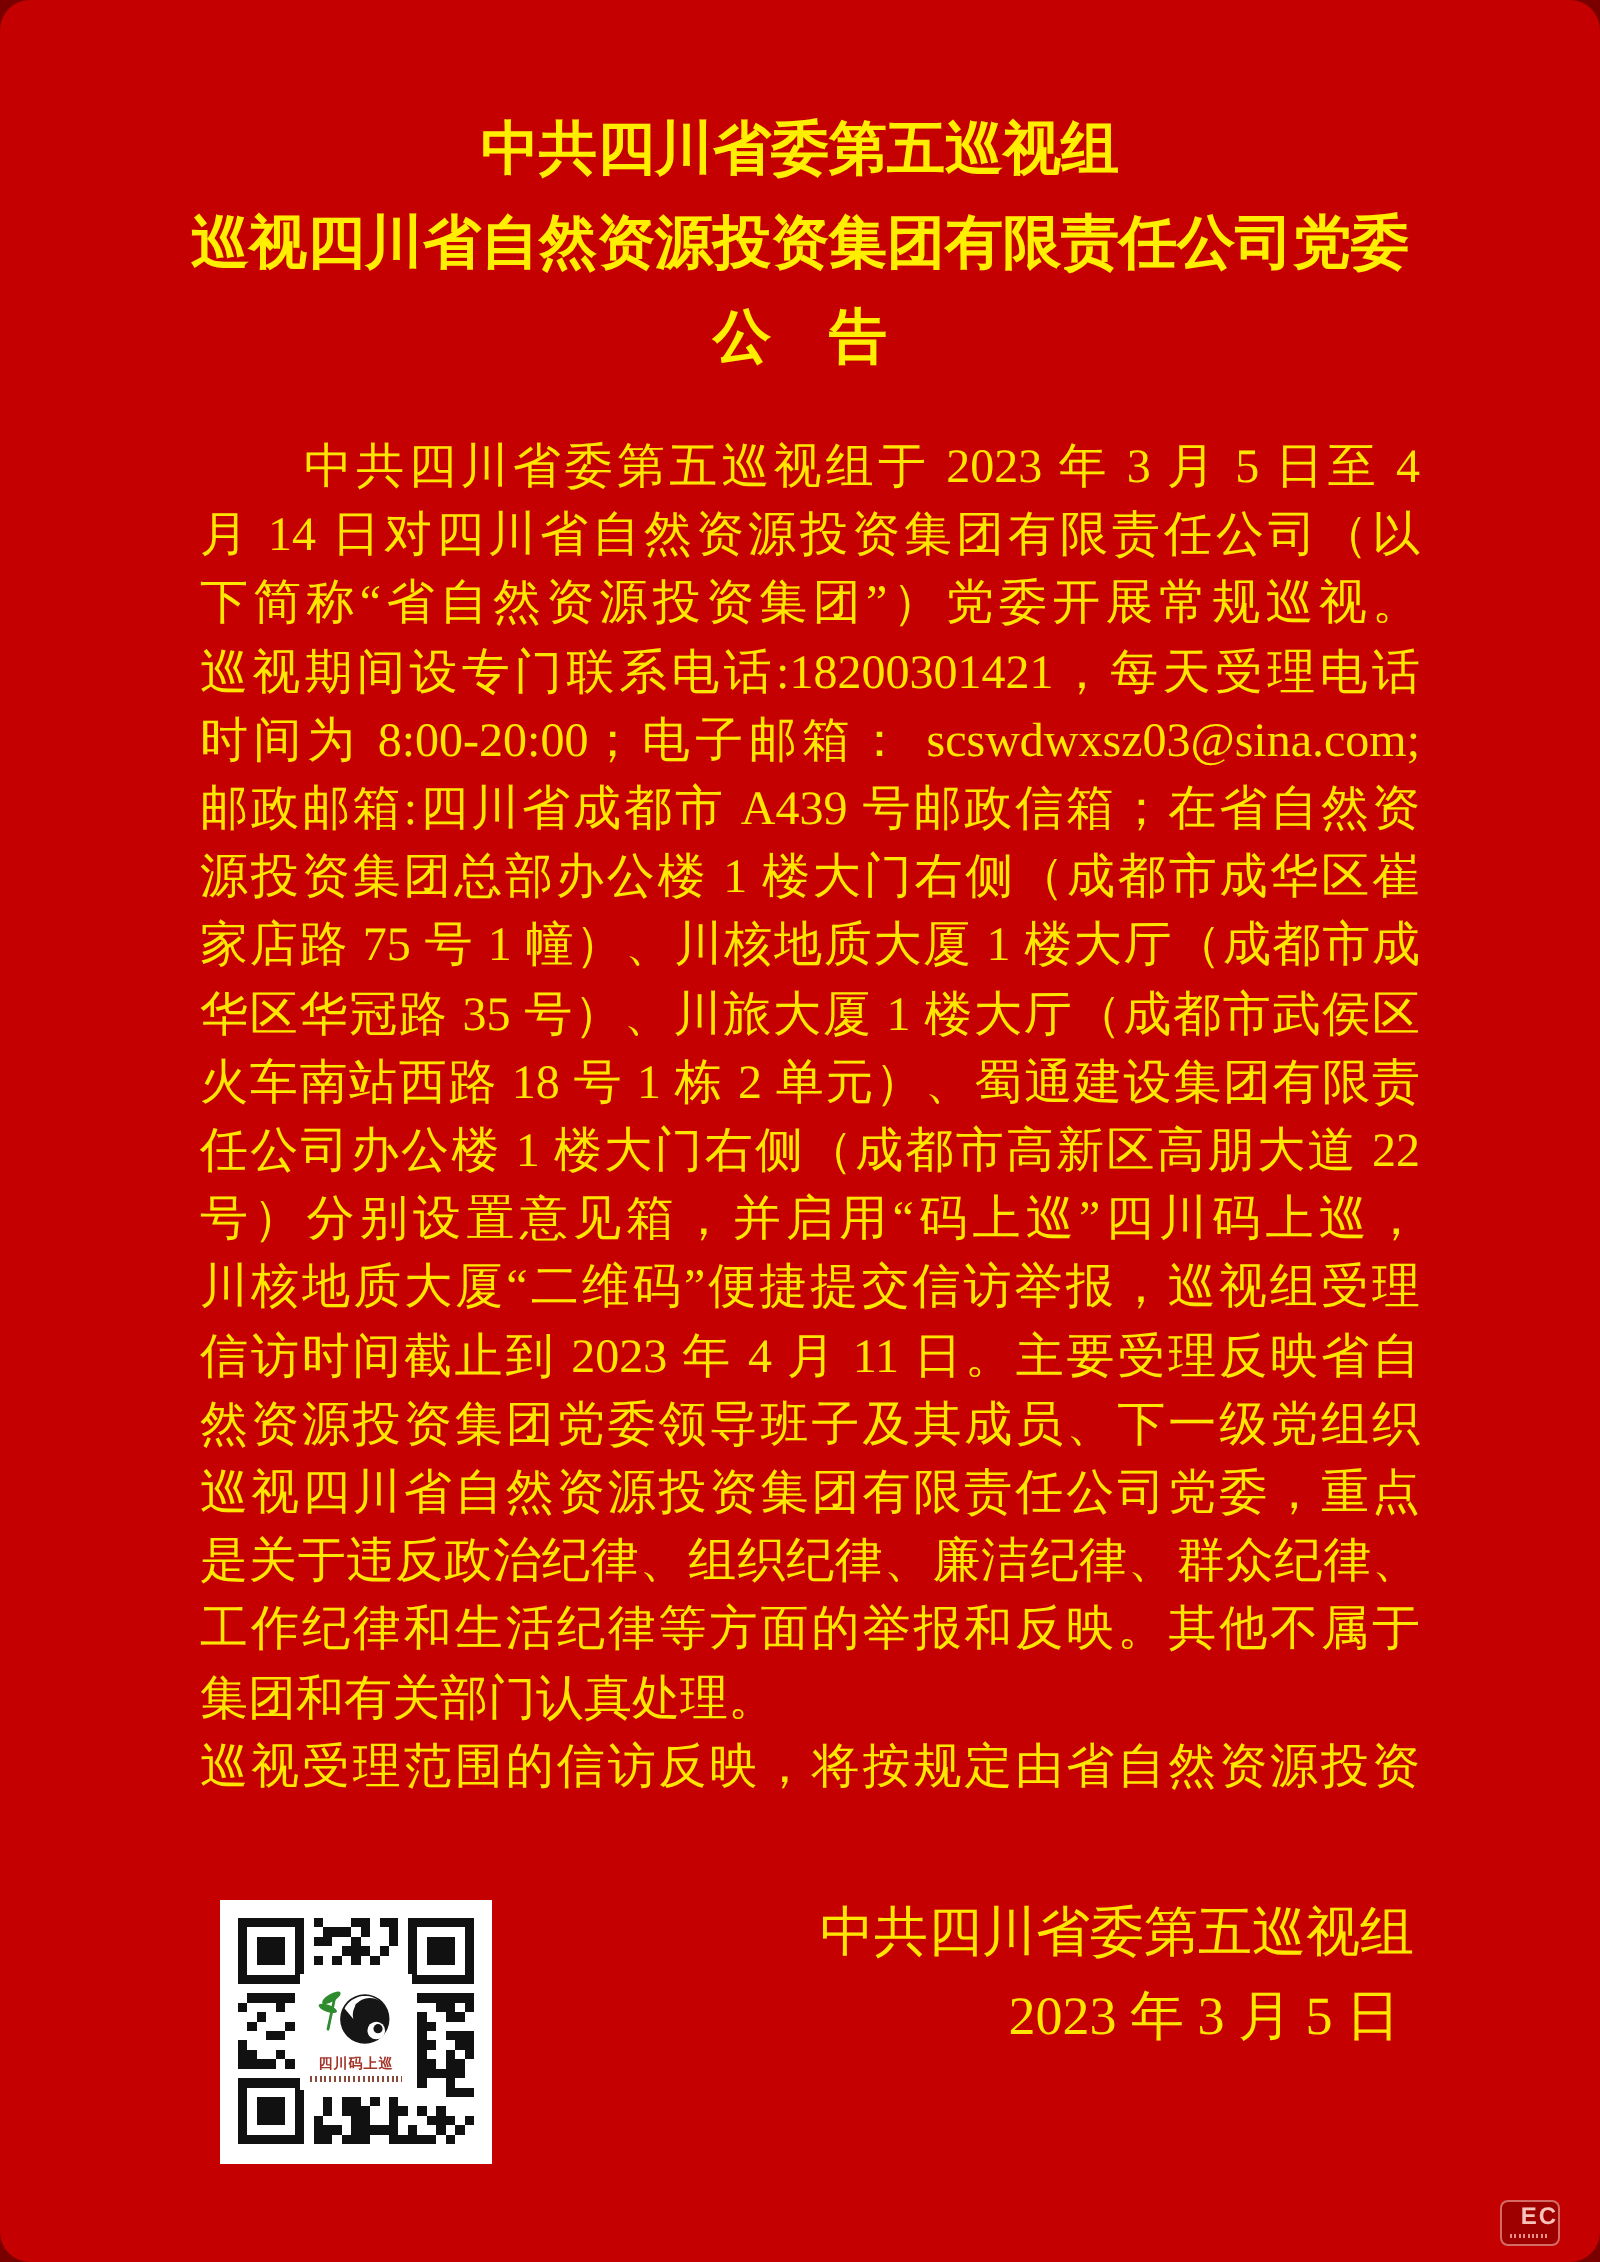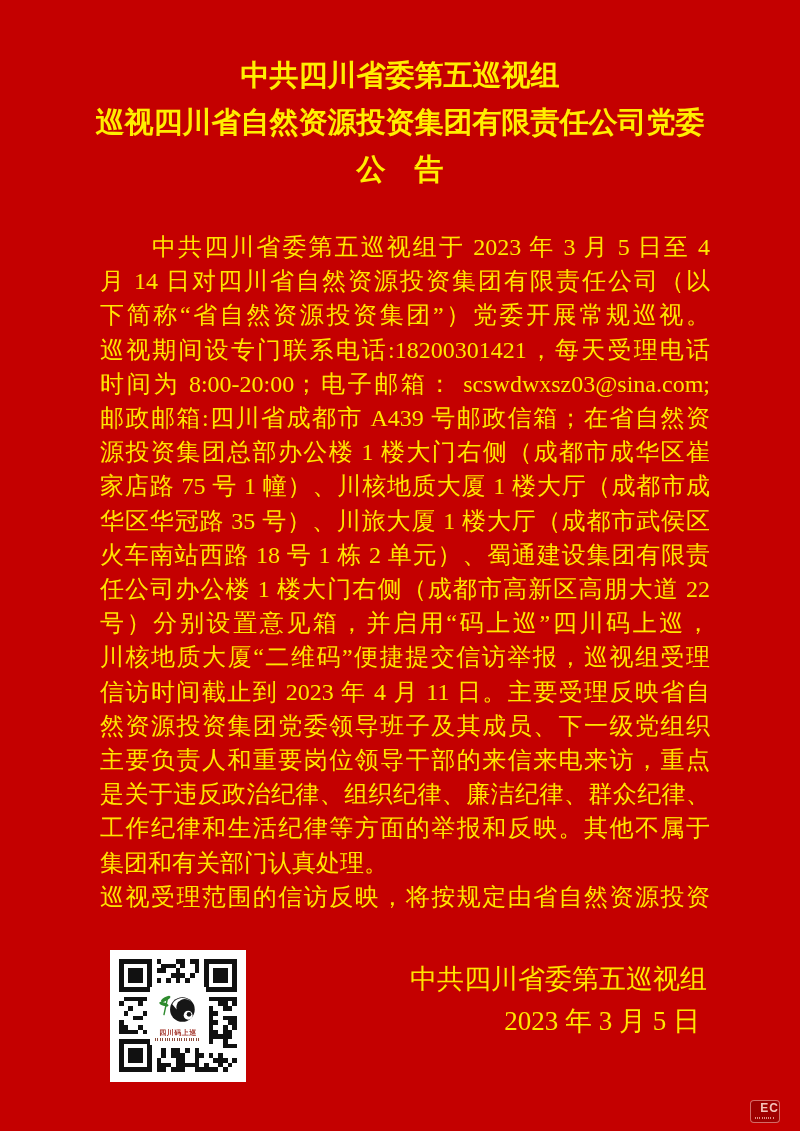--- a/index.html
+++ b/index.html
@@ -1,25 +1,26 @@
 <!DOCTYPE html>
 <html><head>
 <meta charset="utf-8">
 <style>
   html,body{margin:0;padding:0;background:#7a0000;}
   .page{
     position:relative;width:800px;height:1131px;margin:0 auto;
     background:#c40000;overflow:hidden;
     font-family:"Liberation Serif",serif;
+    border-radius:15px;
   }
   
   .title{padding-top:52px;text-align:center;color:#ffee00;font-weight:700;font-size:29px;}
   .t-line{line-height:47px;}
   
-  .body-text{margin:37px 90px 0 100px;color:#ffe600;font-size:24px;}
+  .body-text{margin:24px 90px 0 100px;color:#ffe600;font-size:24px;}
   .b-line{
     line-height:34.2px;
     text-align:justify;text-align-last:justify;
     text-spacing-trim:space-all;
     overflow:hidden;white-space:nowrap;
   }
   .b-line{white-space:normal;} 
   .b-line.first{text-indent:52px;}
   .b-line.last{text-align-last:left;}
   
@@ -72,21 +73,21 @@
     <div class="b-line">邮政邮箱:四川省成都市 A439 号邮政信箱；在省自然资</div>
     <div class="b-line">源投资集团总部办公楼 1 楼大门右侧（成都市成华区崔</div>
     <div class="b-line">家店路 75 号 1 幢）、川核地质大厦 1 楼大厅（成都市成</div>
     <div class="b-line">华区华冠路 35 号）、川旅大厦 1 楼大厅（成都市武侯区</div>
     <div class="b-line">火车南站西路 18 号 1 栋 2 单元）、蜀通建设集团有限责</div>
     <div class="b-line">任公司办公楼 1 楼大门右侧（成都市高新区高朋大道 22</div>
     <div class="b-line">号）分别设置意见箱，并启用“码上巡”四川码上巡，</div>
     <div class="b-line">川核地质大厦“二维码”便捷提交信访举报，巡视组受理</div>
     <div class="b-line">信访时间截止到 2023 年 4 月 11 日。主要受理反映省自</div>
     <div class="b-line">然资源投资集团党委领导班子及其成员、下一级党组织</div>
-    <div class="b-line">主要负责人和重要岗位领导干部的来信来电来访，重点</div>
+    <div class="b-line">巡视四川省自然资源投资集团有限责任公司党委，重点</div>
     <div class="b-line">是关于违反政治纪律、组织纪律、廉洁纪律、群众纪律、</div>
     <div class="b-line">工作纪律和生活纪律等方面的举报和反映。其他不属于</div>
     <div class="b-line last">集团和有关部门认真处理。</div>
     <div class="b-line">巡视受理范围的信访反映，将按规定由省自然资源投资</div>
   </div>
 
   <div class="sig">
     <div class="sig-org">中共四川省委第五巡视组</div>
     <div class="sig-date">2023 年 3 月 5 日</div>
   </div>

